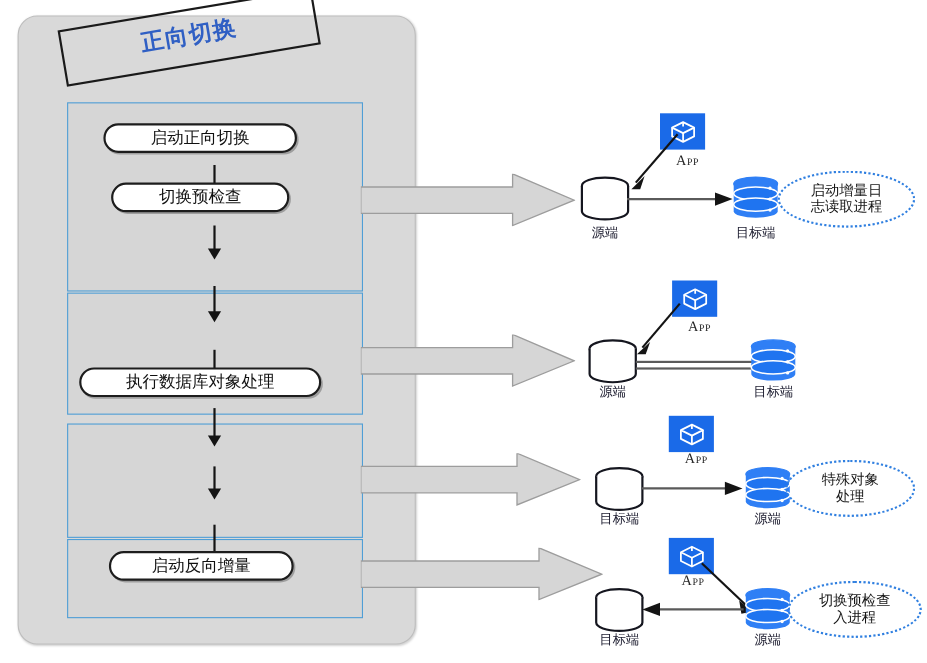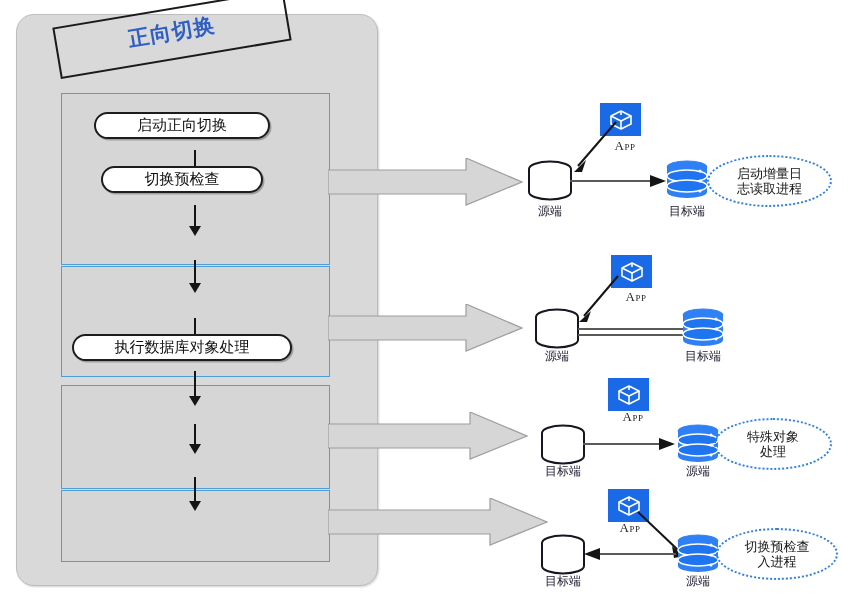--- a/index.html
+++ b/index.html
@@ -182,20 +182,23 @@
   </div>
   <div class="node" style="left:101px; top:166px; width:162px;">
     <span>切换预检查</span>
   </div>
 
   <div class="node" style="left:72px; top:334px; width:220px;">
     <span>执行数据库对象处理</span>
   </div>
 
 
+  <div class="node" style="left:99px; top:501px; width:168px;">
+    <span>启动反向增量</span>
+  </div>
 
   <svg class="block-arrow" style="left:328px; top:158px;" width="195" height="48" viewBox="0 0 195 48">
     <polygon points="0,12 138,12 138,0 194,24 138,47 138,36 0,36" fill="#d6d6d6" stroke="#9d9d9d" stroke-width="1.2"></polygon>
   </svg>
 
   <svg class="block-arrow" style="left:328px; top:304px;" width="195" height="48" viewBox="0 0 195 48">
     <polygon points="0,12 138,12 138,0 194,24 138,47 138,36 0,36" fill="#d6d6d6" stroke="#9d9d9d" stroke-width="1.2"></polygon>
   </svg>
 
   <svg class="block-arrow" style="left:328px; top:412px;" width="200" height="48" viewBox="0 0 200 48">

